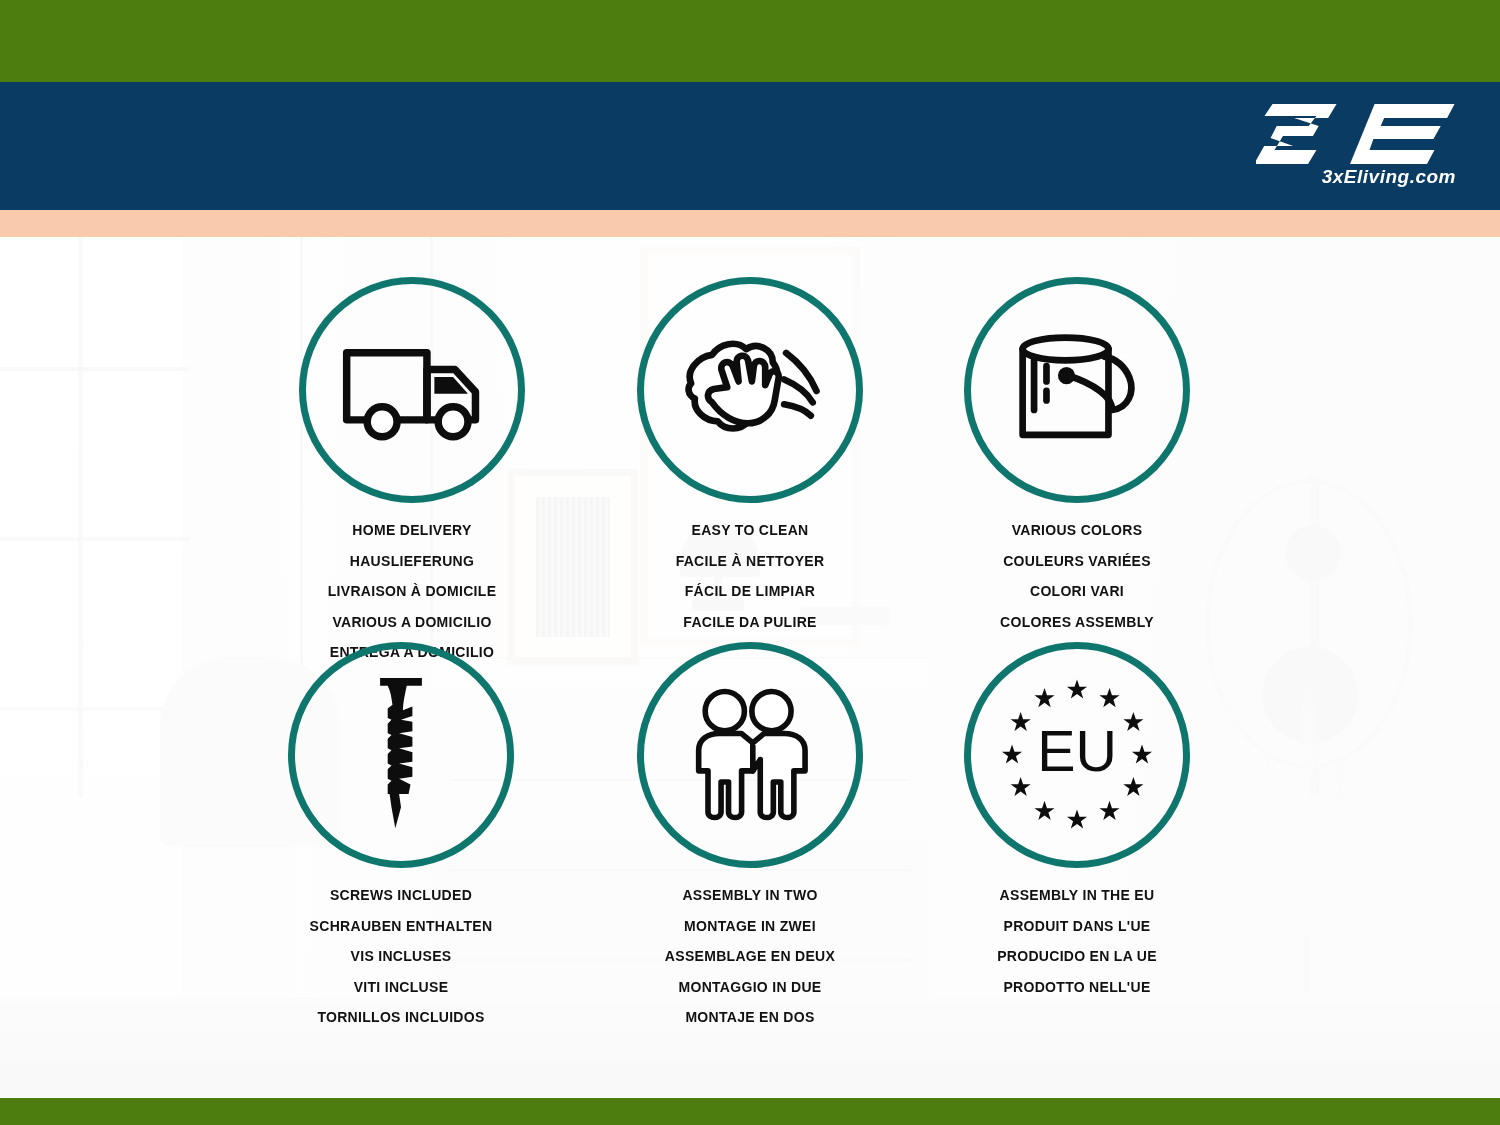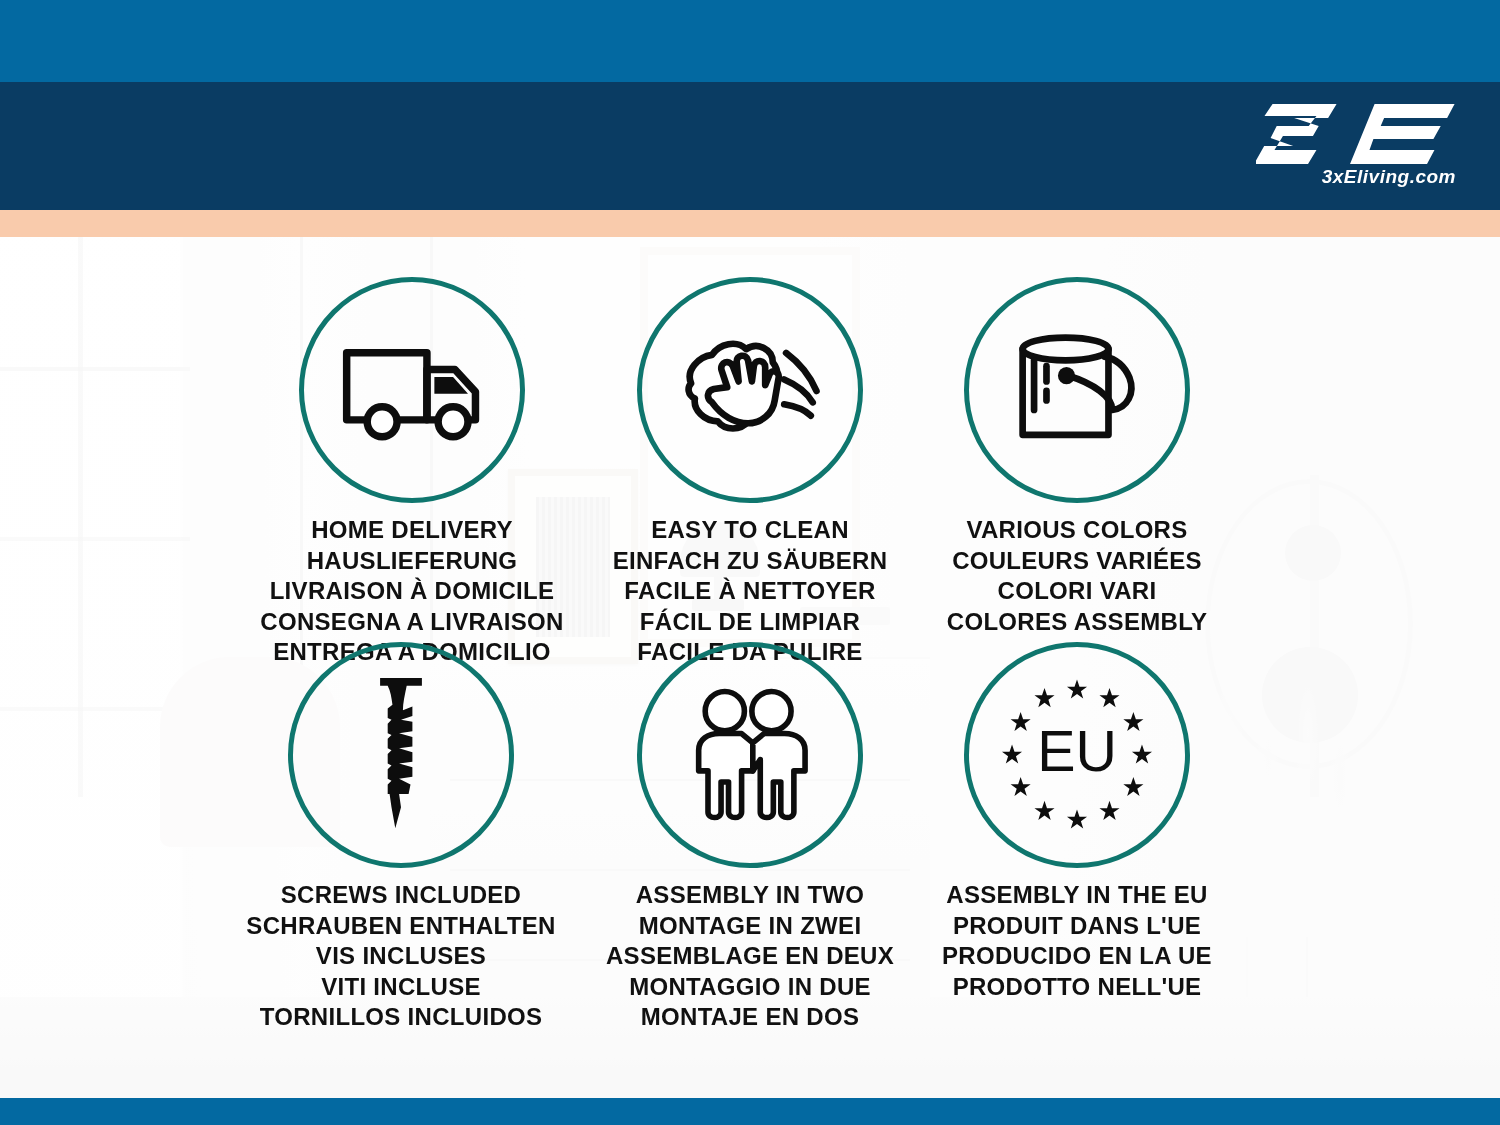--- a/index.html
+++ b/index.html
@@ -10,21 +10,21 @@
   body {
     width: 1500px;
     height: 1125px;
     font-family: "Liberation Sans", sans-serif;
     overflow: hidden;
   }
   .page {
     position: relative;
     width: 1500px;
     height: 1125px;
-    background: #0369a1;
+    background: #4d7c0f;
   }
 
   
   .header-bar {
     position: absolute;
     left: 0;
     top: 82px;
     width: 1500px;
     height: 128px;
     background: #0a3c63;
@@ -284,35 +284,35 @@
   .cell.c1 { left: 585px; top: 40px; }
   .cell.c2 { left: 912px; top: 40px; }
   .cell.c3 { left: 236px; top: 405px; }
   .cell.c4 { left: 585px; top: 405px; }
   .cell.c5 { left: 912px; top: 405px; }
 
   .badge {
     width: 226px;
     height: 226px;
     margin: 0 auto;
-    border: 5px solid #0f766e;
+    border: 7px solid #0f766e;
     border-radius: 50%;
     box-sizing: border-box;
     display: flex;
     align-items: center;
     justify-content: center;
   }
   .badge svg { display: block; }
 
   .labels {
     margin-top: 12px;
   }
   .labels .line {
     color: #111111;
-    font-size: 24px;
+    font-size: 14px;
     font-weight: bold;
     letter-spacing: 0.3px;
     line-height: 30.5px;
     white-space: nowrap;
   }
 </style>
 </head>
 <body>
 
 <div class="page">
@@ -374,21 +374,21 @@
               <circle cx="124" cy="94" r="16" fill="#ffffff"></circle>
             </g>
             <path d="M104 46 L124 46 L140 64 L104 64 Z" fill="#0d0d0d"></path>
           </svg>
         </span>
       </div>
       <div class="labels">
         <div class="line">HOME DELIVERY</div>
         <div class="line">HAUSLIEFERUNG</div>
         <div class="line">LIVRAISON À DOMICILE</div>
-        <div class="line">CONSEGNA A LIVRAISON</div>
+        <div class="line">VARIOUS A DOMICILIO</div>
         <div class="line">ENTREGA A DOMICILIO</div>
       </div>
     </div>
 
     <div class="cell c1">
       <div class="badge">
         <span>
           <svg viewBox="0 0 160 130" width="152" height="124" aria-hidden="true">
             <g fill="#ffffff" stroke="#0d0d0d" stroke-width="7" stroke-linejoin="round" stroke-linecap="round">
               <path d="M18 58 C12 44 26 30 40 28 C48 16 66 12 76 22 C88 14 104 22 104 36
@@ -404,21 +404,20 @@
             <g fill="none" stroke="#0d0d0d" stroke-width="7" stroke-linecap="round">
               <path d="M118 26 C134 38 144 52 150 66"></path>
               <path d="M116 54 C130 60 140 68 146 78"></path>
               <path d="M116 80 C128 82 138 86 144 92"></path>
             </g>
           </svg>
         </span>
       </div>
       <div class="labels">
         <div class="line">EASY TO CLEAN</div>
-        <div class="line">EINFACH ZU SÄUBERN</div>
         <div class="line">FACILE À NETTOYER</div>
         <div class="line">FÁCIL DE LIMPIAR</div>
         <div class="line">FACILE DA PULIRE</div>
       </div>
     </div>
 
     <div class="cell c2">
       <div class="badge">
         <span>
           <svg viewBox="0 0 150 130" width="144" height="124" aria-hidden="true">

